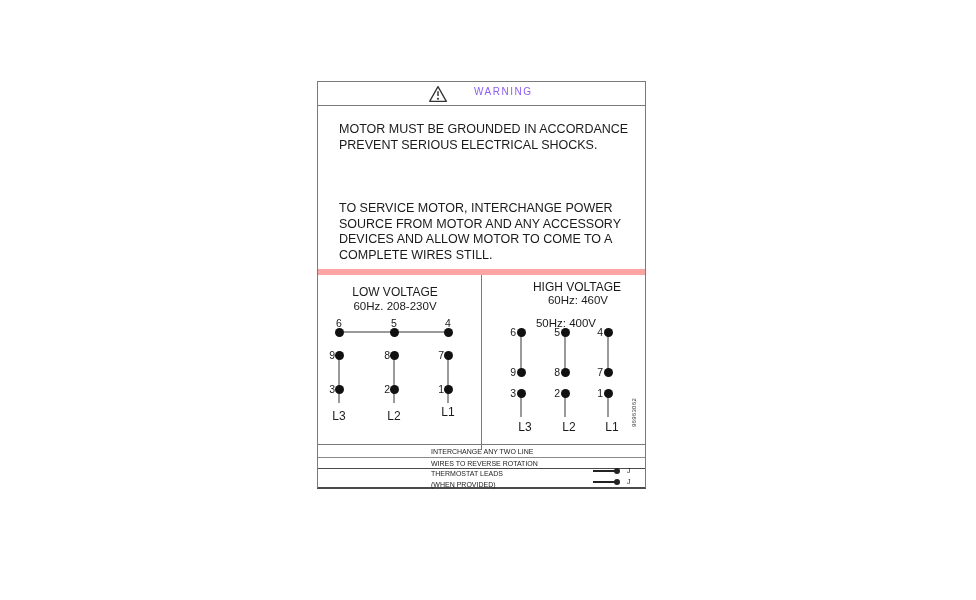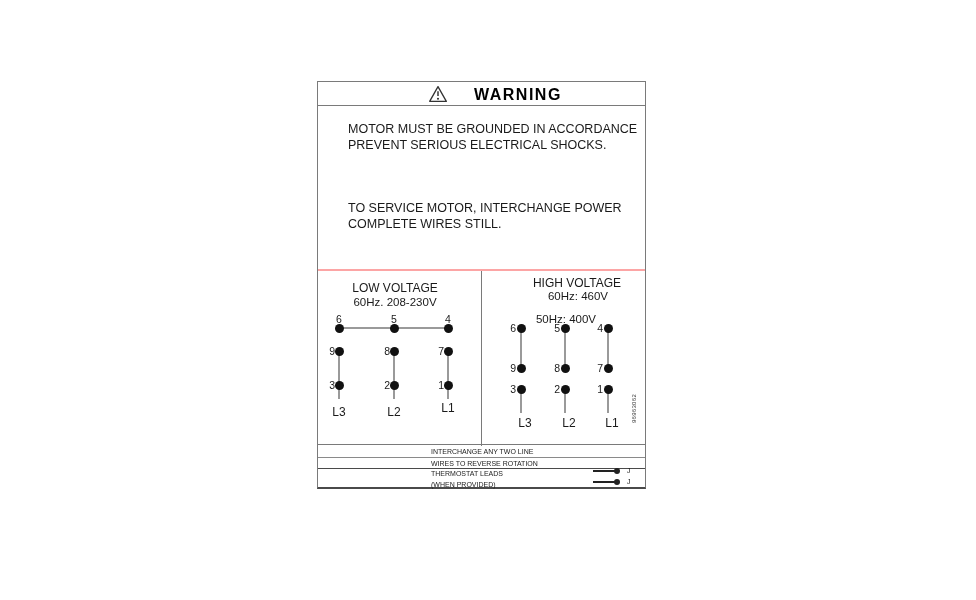--- a/index.html
+++ b/index.html
@@ -13,29 +13,29 @@
     box-sizing:border-box;border:1px solid #7a7a7a;border-bottom:2px solid #4a4a4a;
     background:#fff;
   }
   .header{
     position:absolute;left:0;top:0;width:100%;height:24px;
     border-bottom:1px solid #7a7a7a;box-sizing:border-box;
   }
   .warn-icon{position:absolute;left:110px;top:3px;}
   .warn-title{
     position:absolute;left:156px;top:4px;
-    font-size:16px;letter-spacing:1.5px;color:#000000;font-weight:bold;
+    font-size:10px;letter-spacing:1.5px;color:#8b5cf6;
   }
-  .para{position:absolute;left:30px;width:306px;}
+  .para{position:absolute;left:21px;width:306px;}
   .p1{top:40px;}
   .p2{top:119px;}
   .tline{font-size:12.5px;line-height:15.5px;white-space:nowrap;color:#1a1a1a;}
   .voltage{
     position:absolute;left:0;top:187px;width:100%;height:175px;
-    border-top:2px solid #fca5a5;box-sizing:border-box;
+    border-top:6px solid #fca5a5;box-sizing:border-box;
   }
   .panel-divider{position:absolute;left:163px;top:0;width:1px;height:175px;background:#7a7a7a;}
   .ptitle{position:absolute;font-size:12px;text-align:center;width:120px;white-space:nowrap;}
   .psub{position:absolute;font-size:11.5px;text-align:center;width:120px;white-space:nowrap;}
   .dot{position:absolute;width:9px;height:9px;border-radius:50%;background:#111;margin:-4.5px 0 0 -4.5px;}
   .hline{position:absolute;height:1.5px;background:#9a9a9a;}
   .vline{position:absolute;width:1.5px;background:#9a9a9a;}
   .num{position:absolute;font-size:10.5px;line-height:12px;}
   .num-c{width:12px;text-align:center;}
   .num-r{width:10px;text-align:right;}
@@ -72,20 +72,22 @@
     </span>
     <span class="warn-title">WARNING</span>
   </div>
 
   <div class="para p1">
     <div class="tline">MOTOR MUST BE GROUNDED IN ACCORDANCE</div>
     <div class="tline">PREVENT SERIOUS ELECTRICAL SHOCKS.</div>
   </div>
   <div class="para p2">
     <div class="tline">TO SERVICE MOTOR, INTERCHANGE POWER</div>
+    <div class="tline">SOURCE FROM MOTOR AND ANY ACCESSORY</div>
+    <div class="tline">DEVICES AND ALLOW MOTOR TO COME TO A</div>
     <div class="tline">COMPLETE WIRES STILL.</div>
   </div>
 
   <div class="voltage">
     <div class="panel-divider"></div>
 
     <div>
       <div class="ptitle" style="left:17px;top:10px;">LOW VOLTAGE</div>
       <div class="psub" style="left:17px;top:25px;">60Hz. 208-230V</div>
 

